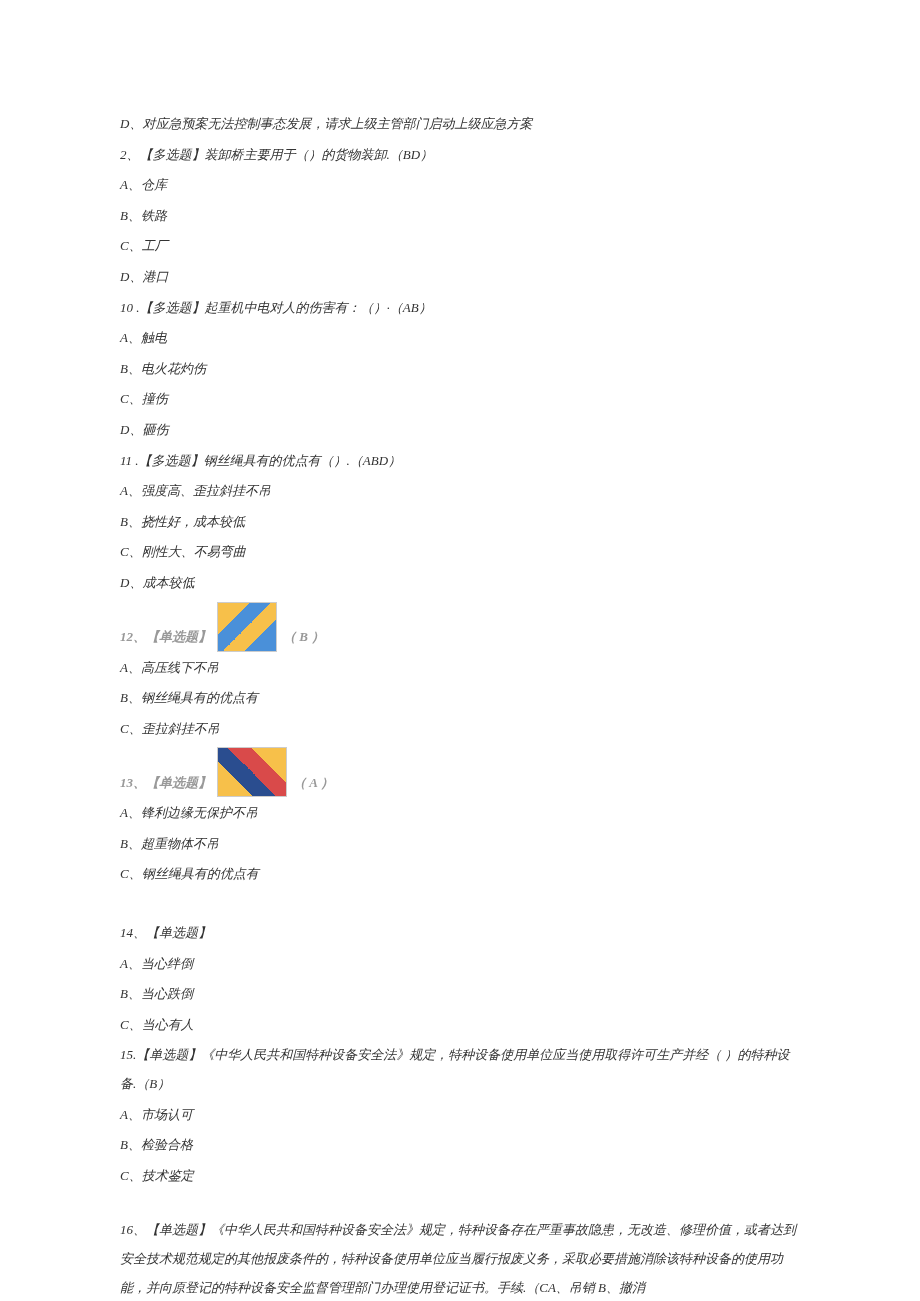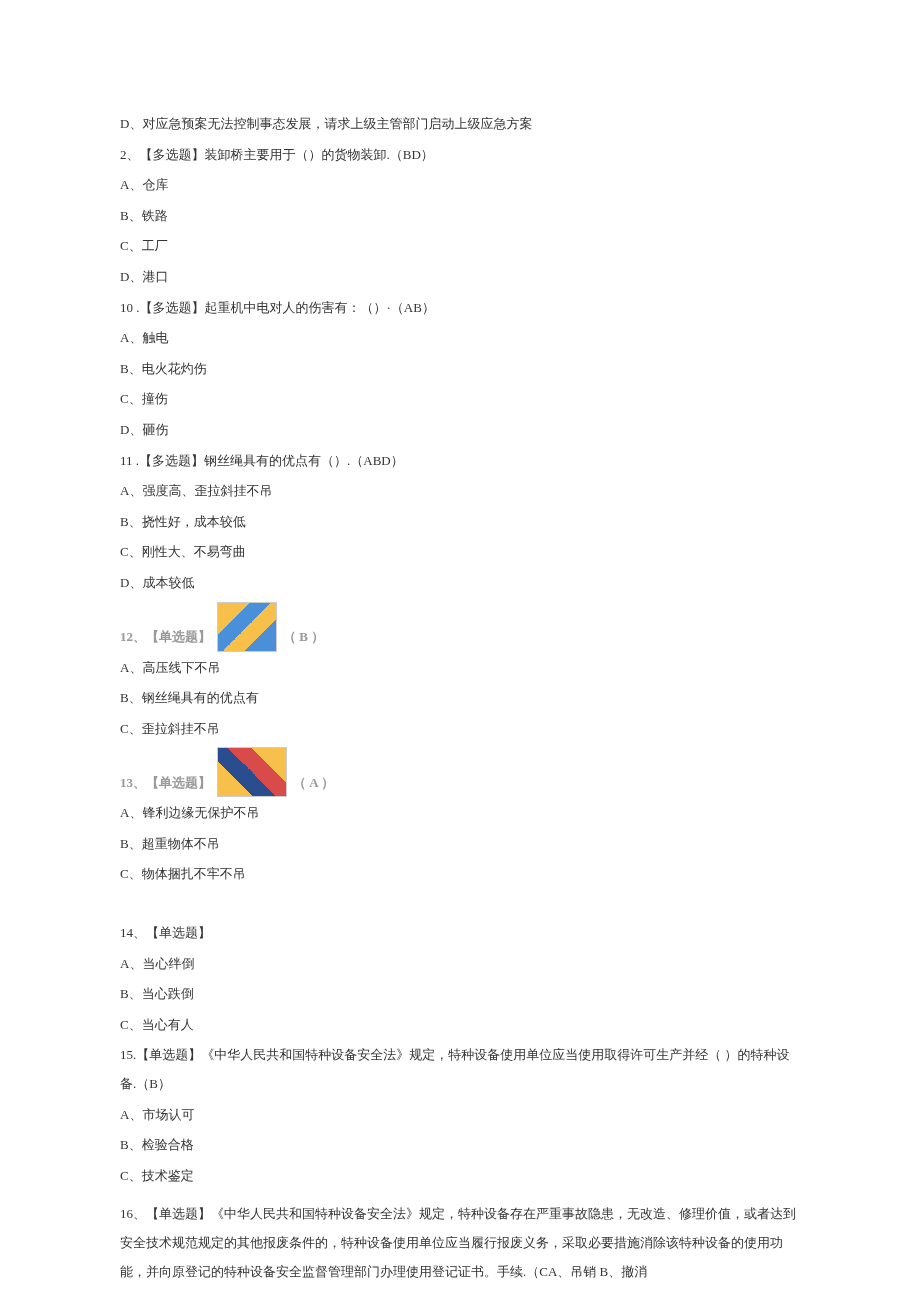--- a/index.html
+++ b/index.html
@@ -1,18 +1,19 @@
 <!DOCTYPE html>
 <html><head>
   <meta charset="utf-8">
   <style>
     * {
       margin: 0;
       padding: 0;
       box-sizing: border-box;
+      font-style: italic;
     }
     body {
       font-family: "SimSun", "宋体", serif;
       font-size: 13px;
       line-height: 2.2;
       color: #333;
       background: #fff;
       padding: 110px 120px 60px 120px;
       width: 920px;
     }
@@ -86,27 +87,27 @@
 <div class="line">B、钢丝绳具有的优点有</div>
 <div class="line">C、歪拉斜挂不吊</div>
 
 <div class="q13-row">
   <span>13、【单选题】</span>
   <span class="img-placeholder2"></span>
   <span class="answer-paren">（  A  ）</span>
 </div>
 <div class="line italic">A、锋利边缘无保护不吊</div>
 <div class="line">B、超重物体不吊</div>
-<div class="line">C、物体捆扎不牢不吊</div>
+<div class="line">C、钢丝绳具有的优点有</div>
 
 <div class="spacer"></div>
 
 <div class="line">14、【单选题】</div>
 <div class="line italic">A、当心绊倒</div>
 <div class="line">B、当心跌倒</div>
 <div class="line">C、当心有人</div>
 
 <div class="line">15.【单选题】《中华人民共和国特种设备安全法》规定，特种设备使用单位应当使用取得许可生产并经（ ）的特种设备.（B）</div>
 <div class="line italic">A、市场认可</div>
 <div class="line">B、检验合格</div>
 <div class="line">C、技术鉴定</div>
 
-<div class="line" style="margin-top:10px;">16、【单选题】《中华人民共和国特种设备安全法》规定，特种设备存在严重事故隐患，无改造、修理价值，或者达到安全技术规范规定的其他报废条件的，特种设备使用单位应当履行报废义务，采取必要措施消除该特种设备的使用功能，并向原登记的特种设备安全监督管理部门办理使用登记证书。手续.（CA、吊销 B、撤消</div>
+<div class="line" style="margin-top:26px;">16、【单选题】《中华人民共和国特种设备安全法》规定，特种设备存在严重事故隐患，无改造、修理价值，或者达到安全技术规范规定的其他报废条件的，特种设备使用单位应当履行报废义务，采取必要措施消除该特种设备的使用功能，并向原登记的特种设备安全监督管理部门办理使用登记证书。手续.（CA、吊销 B、撤消</div>
 
 </body></html>

